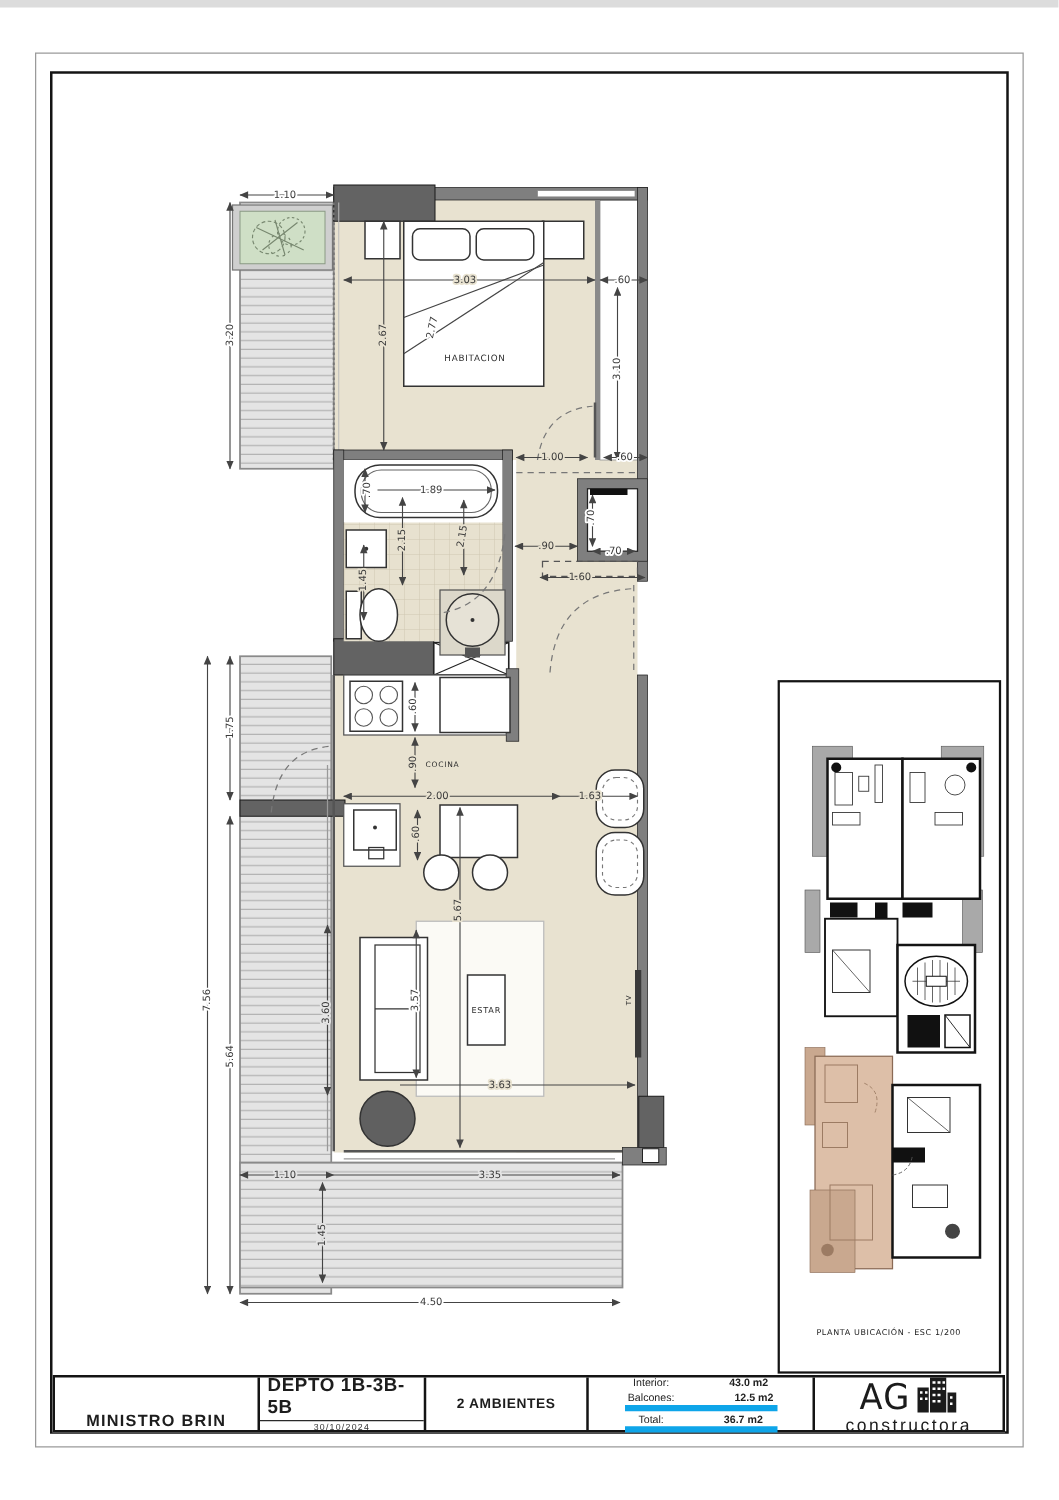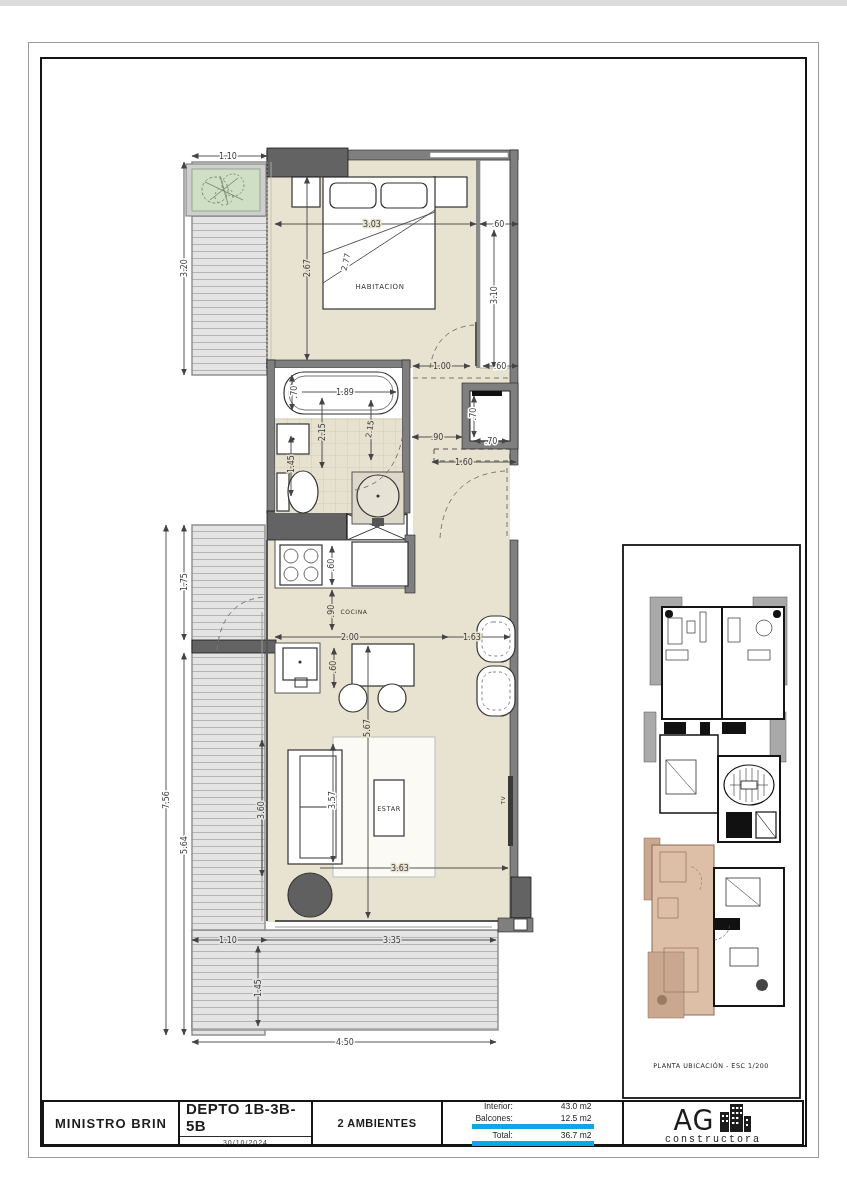--- a/index.html
+++ b/index.html
@@ -11,36 +11,36 @@
   .inner-frame{position:absolute;left:40px;top:57px;width:767px;height:1090px;
                border:2px solid #141414;box-sizing:border-box;background:#fff;}
   .plan-svg{position:absolute;left:0;top:0;width:847px;height:1200px;}
 
   
   .titlebar{position:absolute;left:42px;top:1100px;width:762px;height:46px;display:flex;
             border:2.5px solid #141414;box-sizing:border-box;background:#fff;z-index:5;}
   .tcell{border-right:2.5px solid #141414;box-sizing:border-box;display:flex;
          flex-direction:column;align-items:center;justify-content:center;color:#1d1d1d;}
   .tcell:last-child{border-right:none;}
-  .c1{width:136px;} .c2{width:133px;} .c3{width:130px;} .c4{width:181px;} .c5{flex:1;}
+  .c1{width:164px;justify-content:flex-end;} .c2{width:133px;} .c3{width:130px;} .c4{width:181px;} .c5{flex:1;}
   .proj{font-weight:bold;font-size:13px;letter-spacing:1px;}
   .unit{font-weight:bold;font-size:15px;letter-spacing:.5px;border-bottom:1.5px solid #2a2a2a;
         padding:0 6px 2px 6px;}
   .date{font-size:7px;letter-spacing:1px;margin-top:2px;color:#333;}
   .rooms{font-weight:bold;font-size:11px;letter-spacing:.5px;}
   .areas{width:122px;font-size:8.5px;color:#222;}
-  .arow{display:flex;justify-content:flex-end;padding:1px 2px;gap:48px;}
+  .arow{display:flex;justify-content:center;padding:1px 2px;gap:48px;}
   .arow.ul{border-bottom:5px solid #0ea5e9;}
-  .aval{font-weight:normal;}
+  .aval{font-weight:bold;}
   .logo{display:flex;flex-direction:column;align-items:center;line-height:1;}
   .logo-top{display:flex;align-items:flex-end;}
   .logo-ag{font-family:"DejaVu Sans",sans-serif;font-size:27px;font-weight:400;
            letter-spacing:1px;color:#1b1b1b;transform:scaleY(1.05);}
-  .logo-sub{font-size:10px;letter-spacing:2px;color:#1b1b1b;margin-top:1px;
-            font-family:Liberation Mono, monospace;}
+  .logo-sub{font-size:14px;letter-spacing:2px;color:#1b1b1b;margin-top:1px;
+            font-family:Liberation Sans, sans-serif;}
 
   
   .t{font-family:"DejaVu Sans",sans-serif;font-size:8px;fill:#3b3b3b;text-anchor:middle;
      dominant-baseline:middle;paint-order:stroke;stroke-linejoin:round;stroke-width:3px;}
   .hb{stroke:#e8e2d0;} .hw{stroke:#ffffff;} .hd{stroke:#e4e4e4;} .ht{stroke:#e7e1cf;}
   .rl{font-family:"DejaVu Sans",sans-serif;font-size:7px;letter-spacing:.6px;fill:#2e2e2e;
       text-anchor:middle;dominant-baseline:middle;paint-order:stroke;stroke:#fff;stroke-width:0;}
   .cap{font-family:"DejaVu Sans",sans-serif;font-size:6.4px;letter-spacing:.5px;fill:#1d1d1d;
        text-anchor:middle;}
   .dl{stroke:#444;stroke-width:0.9;}

